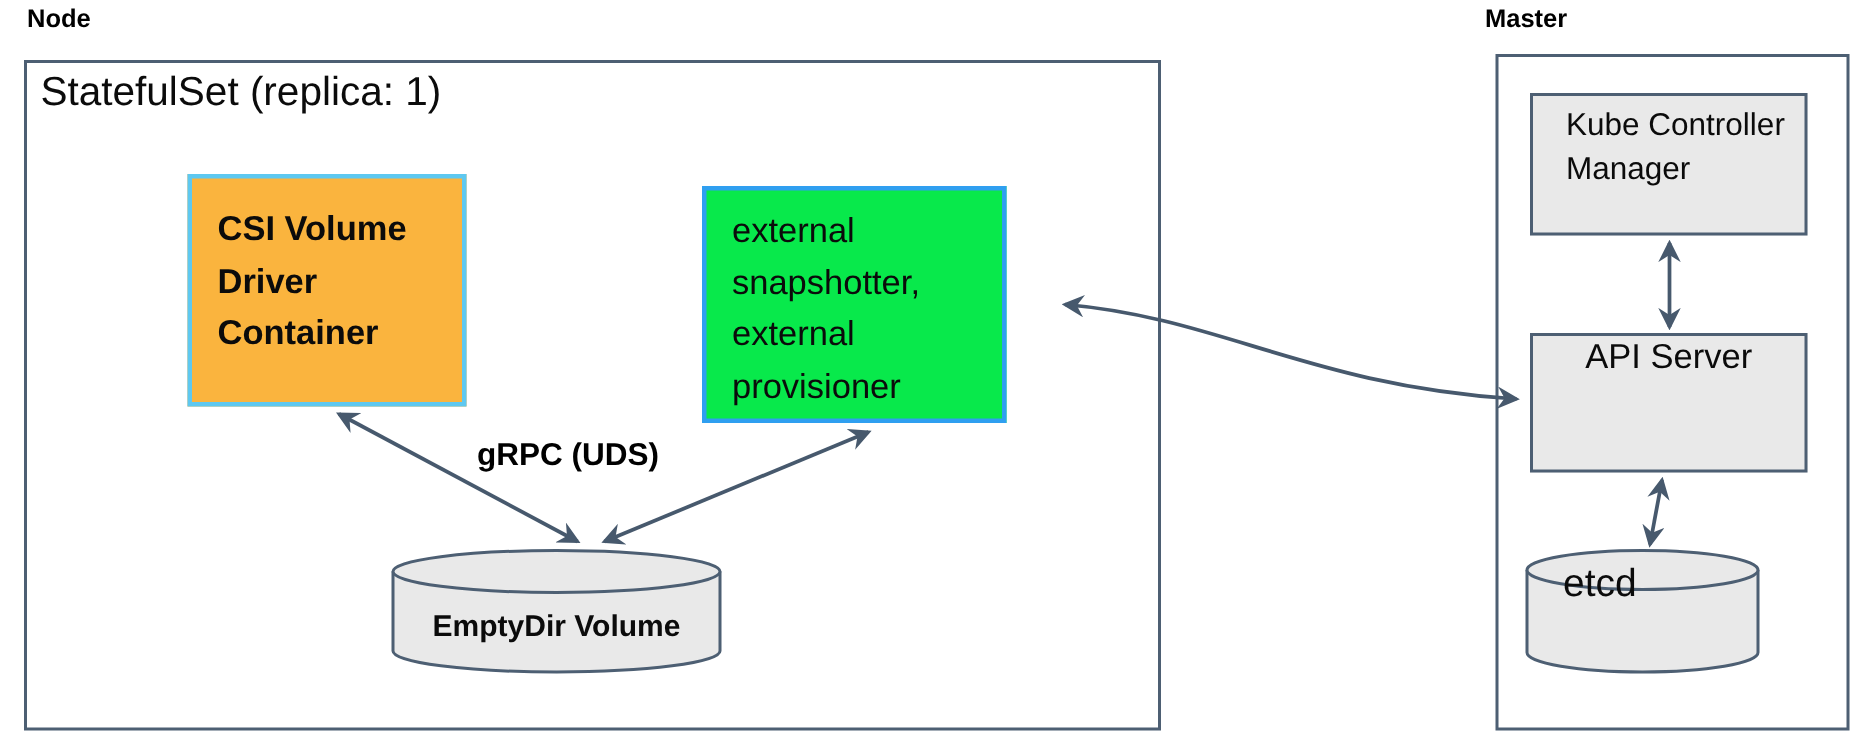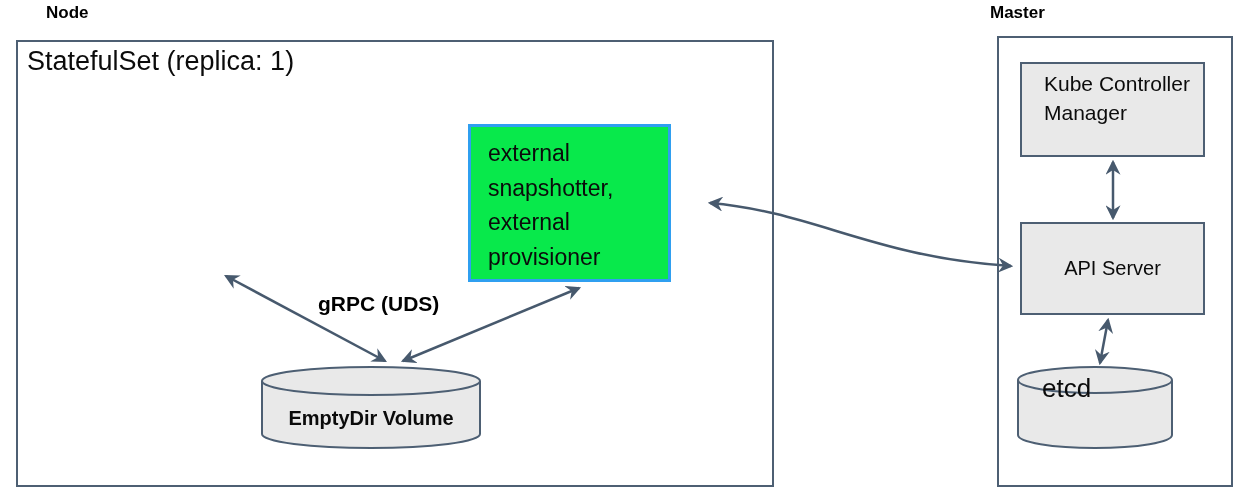--- a/index.html
+++ b/index.html
@@ -8,21 +8,21 @@
     font-family:"Liberation Sans", sans-serif;
     color:var(--text,#111);
   }
   .canvas {
     position:relative; width:1250px; height:496px;
     background:#fff; overflow:hidden;
   }
   .abs { position:absolute; }
 
   .zone-label { font-size:17px; font-weight:bold; color:#000; }
-  .node-label   { left:18px;  top:3px;margin-left:28px; }
+  .node-label   { left:18px;  top:3px; }
   .master-label { left:990px; top:3px; }
 
   .frame {
     border:2px solid var(--border,#4d5f73);
     background:transparent;
   }
   .node-frame   { left:16px;  top:40px; width:758px; height:447px; }
   .master-frame { left:997px; top:36px; width:236px; height:451px; }
 
   .ss-title { left:27px; top:46px; font-size:27px; color:#0b0b0b; }
@@ -52,21 +52,21 @@
     background:var(--gray-fill,#e9e9e9);
     border:2px solid var(--border,#4d5f73);
     color:#0b0b0b;
   }
   .kcm-box {
     left:1020px; top:62px; width:185px; height:95px;
     font-size:21px; line-height:1.4; padding:5px 8px 0 22px;
   }
   .api-box {
     left:1020px; top:222px; width:185px; height:93px;
-    font-size:20px; display:flex; align-items:center; justify-content:center;
+    font-size:23px; display:flex; align-items:flex-start; justify-content:center;
   }
 
   .cyl-label { z-index:3; color:#0b0b0b; }
   .emptydir-label {
     left:262px; top:407px; width:218px;
     text-align:center; font-size:20px; font-weight:bold;
   }
   .etcd-label { left:1042px; top:373px; font-size:26px; }
 
   svg.overlay {
@@ -83,20 +83,21 @@
 <div class="canvas">
 
   <div class="abs zone-label node-label">Node</div>
   <div class="abs zone-label master-label">Master</div>
 
   <div class="abs frame node-frame"></div>
   <div class="abs frame master-frame"></div>
 
   <div class="abs ss-title">StatefulSet (replica: 1)</div>
 
+  <div class="abs inner-box driver-box">CSI Volume Driver Container</div>
 
   <div class="abs inner-box sidecar-box">external snapshotter, external provisioner</div>
 
   <div class="abs gray-box kcm-box">Kube Controller Manager</div>
 
   <div class="abs grpc-label">gRPC (UDS)</div>
 
   <div class="abs gray-box api-box">
     <span>API Server</span>
   </div>

